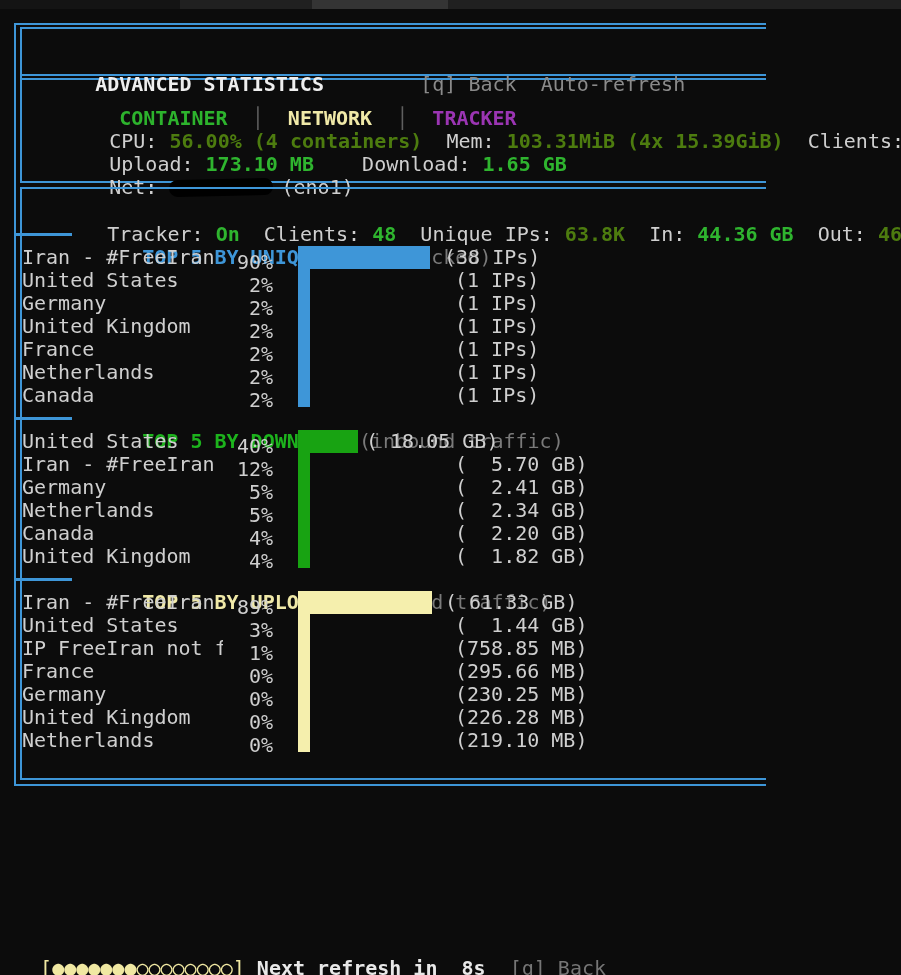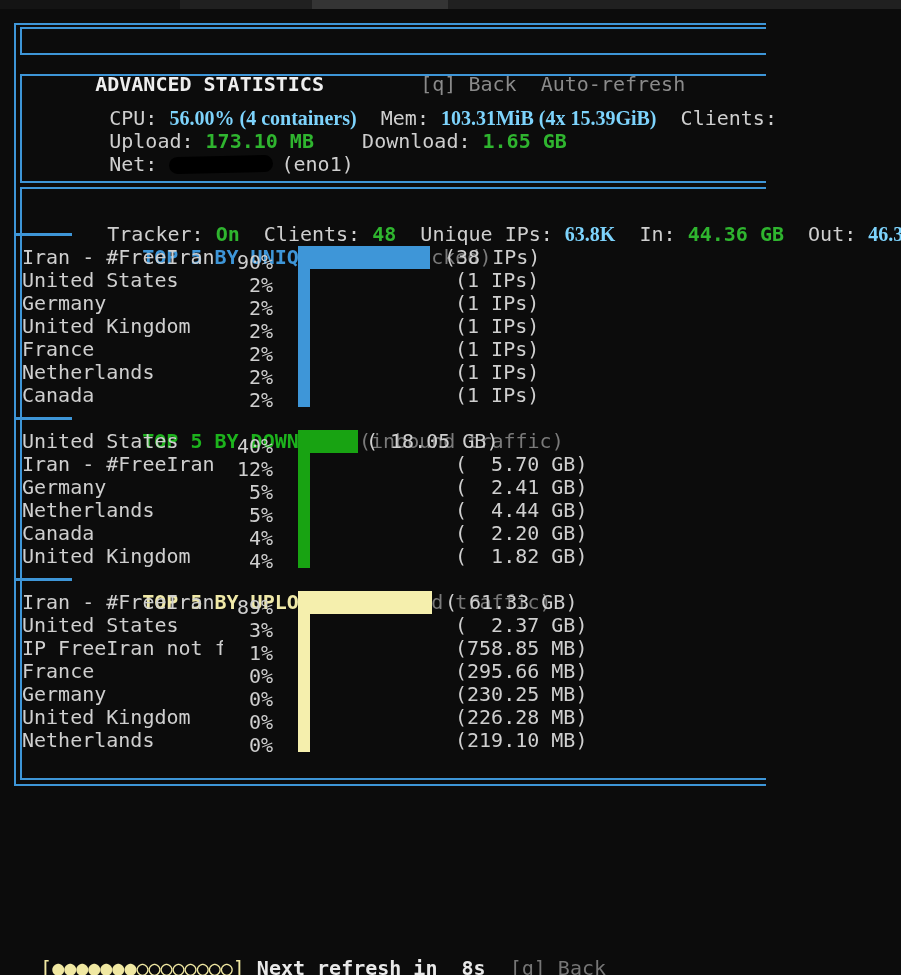--- a/index.html
+++ b/index.html
@@ -8,39 +8,39 @@
   .mono { white-space:pre; }
 
   
   .winstrip { position:absolute; left:0; top:0; width:901px; height:9px; background:#202020; }
   .winstrip .seg-left { position:absolute; left:0; top:0; width:180px; height:9px; background:#141414; }
   .winstrip .seg-tab  { position:absolute; left:312px; top:0; width:136px; height:9px; background:#343434; }
 
   
   .bbox { position:absolute; border:2px solid #3e96d8; border-right:none; background:transparent; }
   #outer-box { left:14px; top:23px; width:752px; height:763px; }
-  #title-box { left:20px; top:27px; width:746px; height:28px; }
+  #title-box { left:20px; top:27px; width:746px; height:53px; }
   #stats-box { left:20px; top:74px; width:746px; height:109px; }
   #tracker-box { left:20px; top:187px; width:746px; height:593px; }
 
   #title-box .line { line-height:37px; padding-left:25px; }
   .t-title { font-weight:bold; color:#eeeeee; }
   .t-dim   { color:#8a8a8a; }
 
   #stats-box .inner { padding-top:8px; }
   .row23 { height:23px; line-height:23px; position:relative; }
   #stats-box .row23 { padding-left:15px; }
 
   .tab-green  { color:#2db32d; font-weight:bold; }
   .tab-cream  { color:#f0e9a8; font-weight:bold; }
   .tab-purple { color:#9b35b3; font-weight:bold; }
   .tab-sep    { color:#5f5f5f; }
 
   .lbl { color:#cfcfcf; }
-  .v-cream { color:#7dd3fc; font-weight:bold;font-family:Liberation Serif, serif; }
+  .v-cream { color:#4d7c0f; font-weight:bold; }
   .v-green { color:#2fb52f; font-weight:bold; }
   .gray { color:#7a7a7a; }
 
   .redact { display:inline-block; width:104px; height:17px; background:#000;
             border-radius:9px; vertical-align:middle; margin:0 8px 3px 0; transform:rotate(-1.2deg); }
 
   #tracker-box .inner { padding:11px 0 0 0; }
   #tracker-box .row23 { padding-left:13px; }
 
   .sec-head { height:23px; line-height:23px; position:relative; padding-left:48px; }
@@ -69,20 +69,23 @@
 <div id="outer-box" class="bbox"></div>
 
 <div id="title-box" class="bbox">
   <div class="line mono">
     <span class="t-title">ADVANCED STATISTICS</span><span class="t-dim">        </span><span class="t-dim">[q] Back</span><span class="t-dim">  </span><span class="t-dim">Auto-refresh</span>
   </div>
 </div>
 
 <div id="stats-box" class="bbox">
   <div class="inner">
+    <div class="row23 mono" style="padding-left:25px;">
+      <span class="tab-green">CONTAINER</span><span class="tab-sep">  │  </span><span class="tab-cream">NETWORK</span><span class="tab-sep">  │  </span><span class="tab-purple">TRACKER</span>
+    </div>
     <div class="row23 mono">
       <span class="lbl">CPU: </span><span class="v-cream">56.00% (4 containers)</span><span class="lbl">  Mem: </span><span class="v-cream">103.31MiB (4x 15.39GiB)</span><span class="lbl">  Clients: </span>
     </div>
     <div class="row23 mono">
       <span class="lbl">Upload: </span><span class="v-green">173.10 MB</span><span class="lbl">    Download: </span><span class="v-green">1.65 GB</span>
     </div>
     <div class="row23 mono">
       <span class="lbl">Net: </span><span class="redact"></span><span class="lbl">(eno1)</span>
     </div>
   </div>
@@ -104,29 +107,29 @@
     <div class="datarow mono"><span class="name">France</span><span class="pct">2%</span><span class="bar" style="width:12px;background:#3e96d8"></span><span class="val" style="left:433px">(1 IPs)</span></div>
     <div class="datarow mono"><span class="name">Netherlands</span><span class="pct">2%</span><span class="bar" style="width:12px;background:#3e96d8"></span><span class="val" style="left:433px">(1 IPs)</span></div>
     <div class="datarow mono"><span class="name">Canada</span><span class="pct">2%</span><span class="bar" style="width:12px;background:#3e96d8"></span><span class="val" style="left:433px">(1 IPs)</span></div>
 
     <div class="sec-head mono">
       <span class="connector"></span><span class="sec-title" style="color:#1db31d">TOP 5 BY DOWNLOAD</span><span class="gray"> (inbound traffic)</span>
     </div>
     <div class="datarow mono"><span class="name">United States</span><span class="pct">40%</span><span class="bar" style="width:60px;background:#18a312"></span><span class="val" style="left:344px">( 18.05 GB)</span></div>
     <div class="datarow mono"><span class="name">Iran - #FreeIran</span><span class="pct">12%</span><span class="bar" style="width:12px;background:#18a312"></span><span class="val" style="left:433px">(  5.70 GB)</span></div>
     <div class="datarow mono"><span class="name">Germany</span><span class="pct">5%</span><span class="bar" style="width:12px;background:#18a312"></span><span class="val" style="left:433px">(  2.41 GB)</span></div>
-    <div class="datarow mono"><span class="name">Netherlands</span><span class="pct">5%</span><span class="bar" style="width:12px;background:#18a312"></span><span class="val" style="left:433px">(  4.44 GB)</span></div>
+    <div class="datarow mono"><span class="name">Netherlands</span><span class="pct">5%</span><span class="bar" style="width:12px;background:#18a312"></span><span class="val" style="left:433px">(  2.34 GB)</span></div>
     <div class="datarow mono"><span class="name">Canada</span><span class="pct">4%</span><span class="bar" style="width:12px;background:#18a312"></span><span class="val" style="left:433px">(  2.20 GB)</span></div>
     <div class="datarow mono"><span class="name">United Kingdom</span><span class="pct">4%</span><span class="bar" style="width:12px;background:#18a312"></span><span class="val" style="left:433px">(  1.82 GB)</span></div>
 
     <div class="sec-head mono">
       <span class="connector"></span><span class="sec-title" style="color:#f0e9a8">TOP 5 BY UPLOAD</span><span class="gray"> (outbound traffic)</span>
     </div>
     <div class="datarow mono"><span class="name">Iran - #FreeIran</span><span class="pct">89%</span><span class="bar" style="width:134px;background:#f5efad"></span><span class="val" style="left:423px">( 61.33 GB)</span></div>
-    <div class="datarow mono"><span class="name">United States</span><span class="pct">3%</span><span class="bar" style="width:12px;background:#f5efad"></span><span class="val" style="left:433px">(  2.37 GB)</span></div>
+    <div class="datarow mono"><span class="name">United States</span><span class="pct">3%</span><span class="bar" style="width:12px;background:#f5efad"></span><span class="val" style="left:433px">(  1.44 GB)</span></div>
     <div class="datarow mono"><span class="name">IP FreeIran not f</span><span class="pct">1%</span><span class="bar" style="width:12px;background:#f5efad"></span><span class="val" style="left:433px">(758.85 MB)</span></div>
     <div class="datarow mono"><span class="name">France</span><span class="pct">0%</span><span class="bar" style="width:12px;background:#f5efad"></span><span class="val" style="left:433px">(295.66 MB)</span></div>
     <div class="datarow mono"><span class="name">Germany</span><span class="pct">0%</span><span class="bar" style="width:12px;background:#f5efad"></span><span class="val" style="left:433px">(230.25 MB)</span></div>
     <div class="datarow mono"><span class="name">United Kingdom</span><span class="pct">0%</span><span class="bar" style="width:12px;background:#f5efad"></span><span class="val" style="left:433px">(226.28 MB)</span></div>
     <div class="datarow mono"><span class="name">Netherlands</span><span class="pct">0%</span><span class="bar" style="width:12px;background:#f5efad"></span><span class="val" style="left:433px">(219.10 MB)</span></div>
   </div>
 </div>
 
 <div id="status-bar" class="mono">
   <span class="sb-progress">[●●●●●●●○○○○○○○○]</span><span class="sb-text"> Next refresh in  8s</span><span class="sb-hint">  [q] Back</span>

